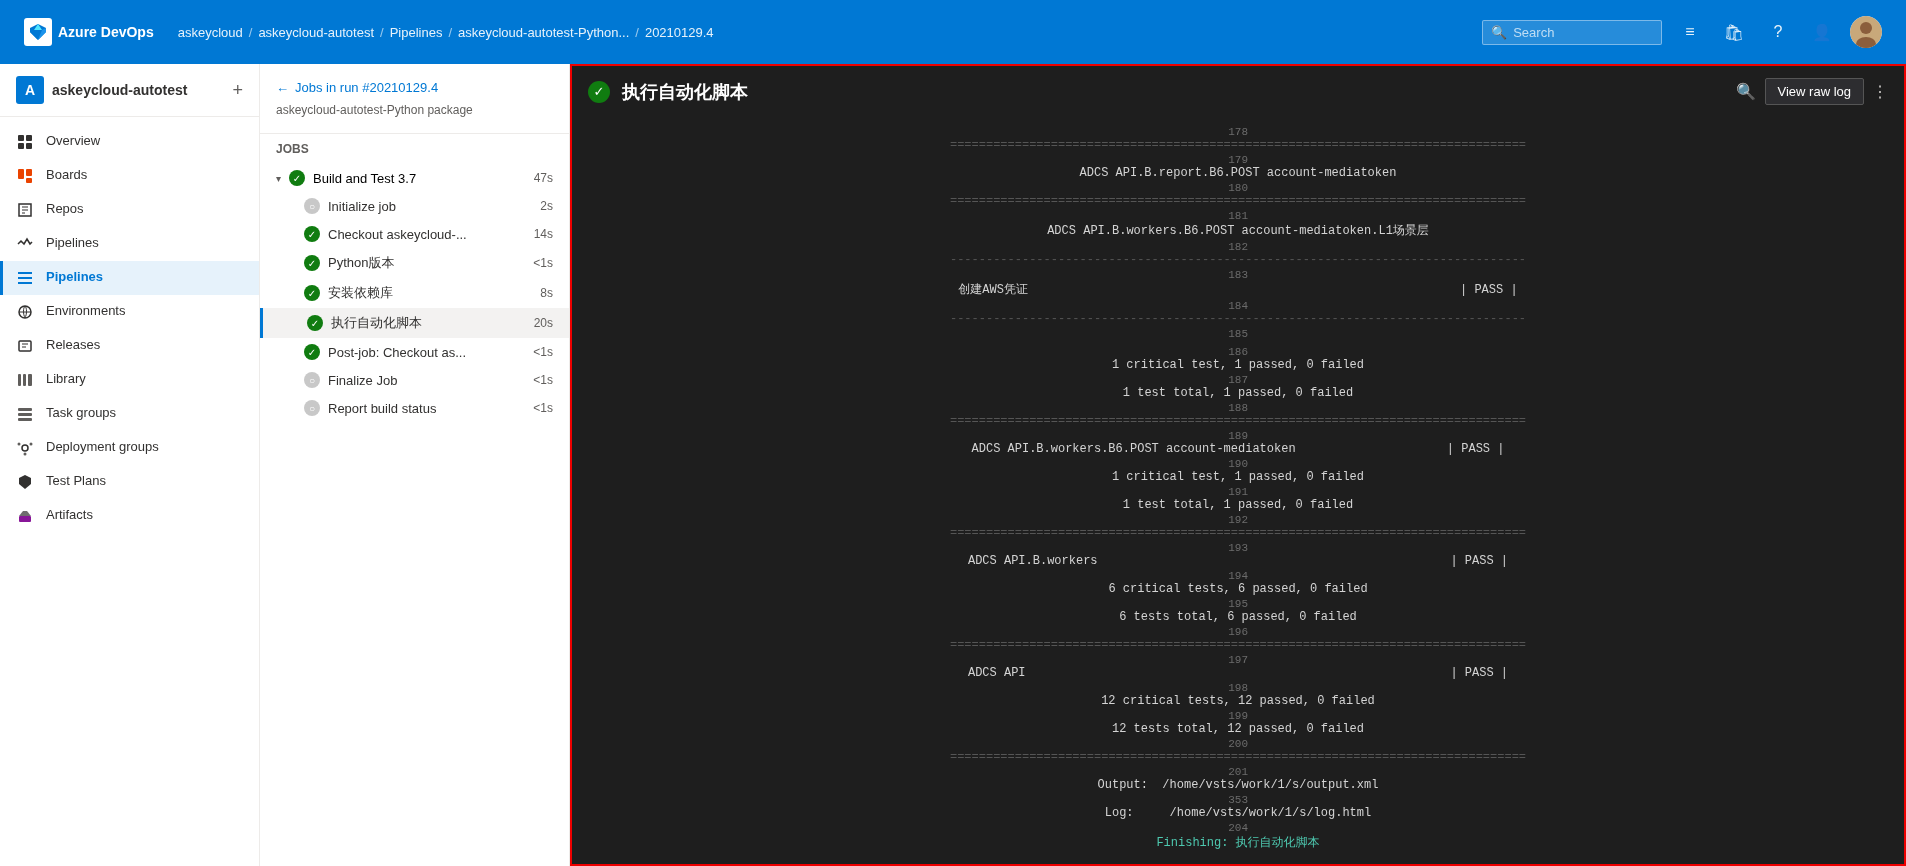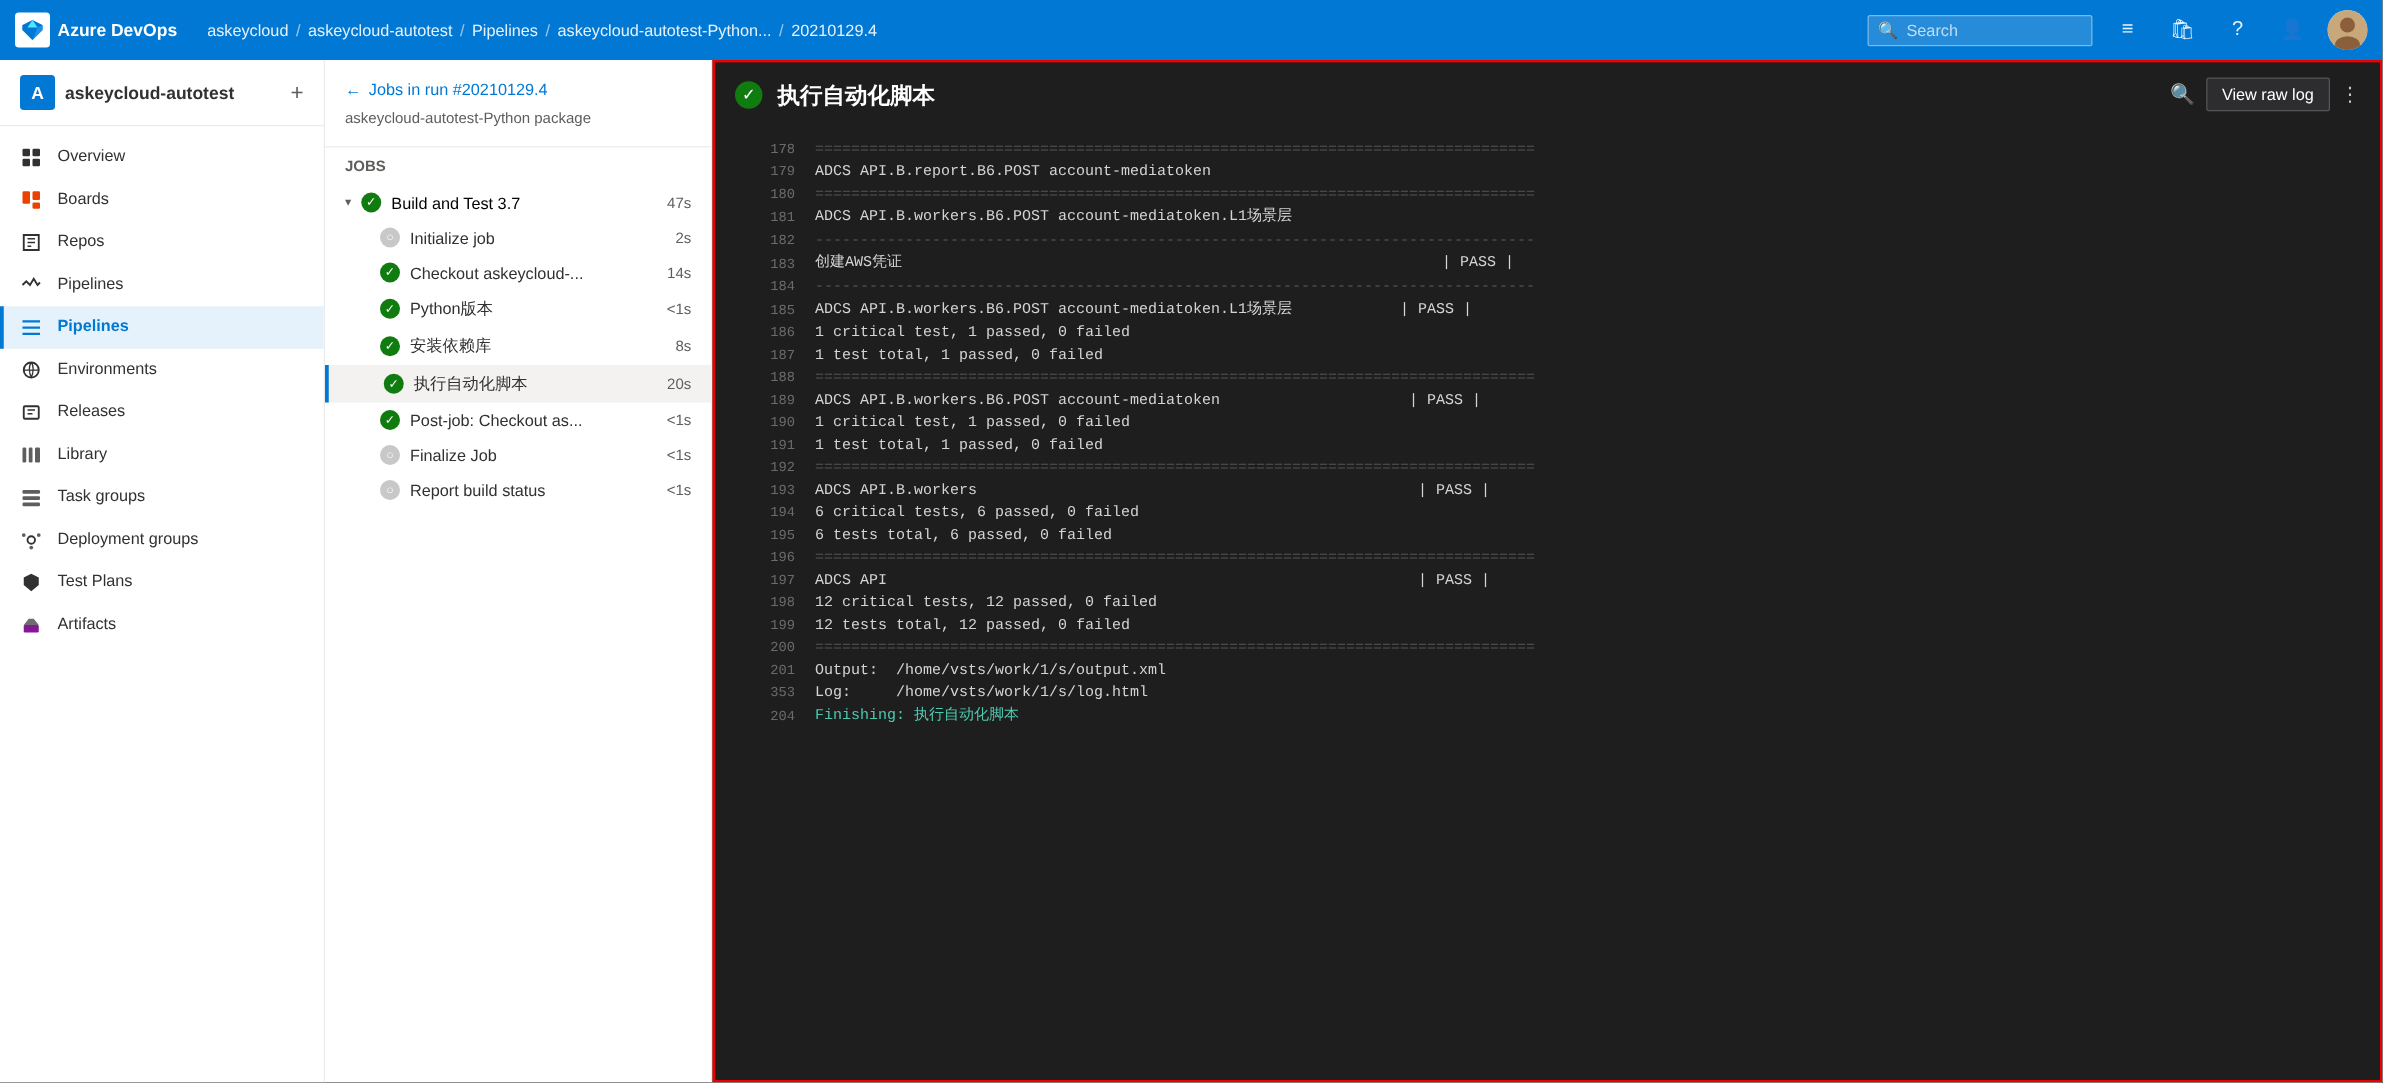--- a/index.html
+++ b/index.html
@@ -1,24 +1,24 @@
 <!DOCTYPE html>
 <html><head>
   <meta charset="utf-8">
   <style>
     * { margin: 0; padding: 0; box-sizing: border-box; }
     body { font-family: 'Segoe UI', sans-serif; font-size: 13px; background: #f3f2f1; display: flex; flex-direction: column; height: 866px; overflow: hidden; }
 
     
     .topbar {
-      height: 48px;
+      height: 64px;
       background: #0078d4;
       display: flex;
       align-items: center;
-      padding: 0 12px;
+      padding: 0 24px;
       gap: 8px;
       flex-shrink: 0;
     }
     .topbar-logo {
       display: flex; align-items: center; gap: 6px; color: white; font-size: 14px; font-weight: 600; text-decoration: none;
     }
     .topbar-logo-icon {
       width: 28px; height: 28px;
       background: white;
       border-radius: 3px;
@@ -176,23 +176,24 @@
 
     .log-content {
       flex: 1;
       overflow-y: auto;
       padding: 8px 0;
       font-family: 'Courier New', monospace;
       font-size: 12px;
     }
     .log-line {
       display: flex;
-      align-items: flex-end;
-      padding: 1px 28px;
+      align-items: center;
+      padding: 1px 9px;
       min-height: 18px;
+      flex-direction: column;
     }
     .log-line-num { color: #6b6b6b; min-width: 36px; text-align: right; margin-right: 16px; user-select: none; font-size: 11px; }
     .log-line-text { color: #d4d4d4; white-space: pre; }
     .log-line-text.separator { color: #555; }
     .log-line-text.finishing { color: #4ec9b0; }
 
     .success-check {
       width: 22px; height: 22px; border-radius: 50%;
       background: #107c10;
       display: flex; align-items: center; justify-content: center;
@@ -488,21 +489,20 @@
           <div class="log-line">
     <span class="log-line-num">183</span>
     <span class="log-line-text">创建AWS凭证                                                            | PASS |</span>
   </div>
           <div class="log-line">
     <span class="log-line-num">184</span>
     <span class="log-line-text separator">--------------------------------------------------------------------------------</span>
   </div>
           <div class="log-line">
     <span class="log-line-num">185</span>
-    <span class="log-line-text">ADCS API.B.workers.B6.POST account-mediatoken.L1场景层            | PASS |</span>
   </div>
           <div class="log-line">
     <span class="log-line-num">186</span>
     <span class="log-line-text">1 critical test, 1 passed, 0 failed</span>
   </div>
           <div class="log-line">
     <span class="log-line-num">187</span>
     <span class="log-line-text">1 test total, 1 passed, 0 failed</span>
   </div>
           <div class="log-line">

